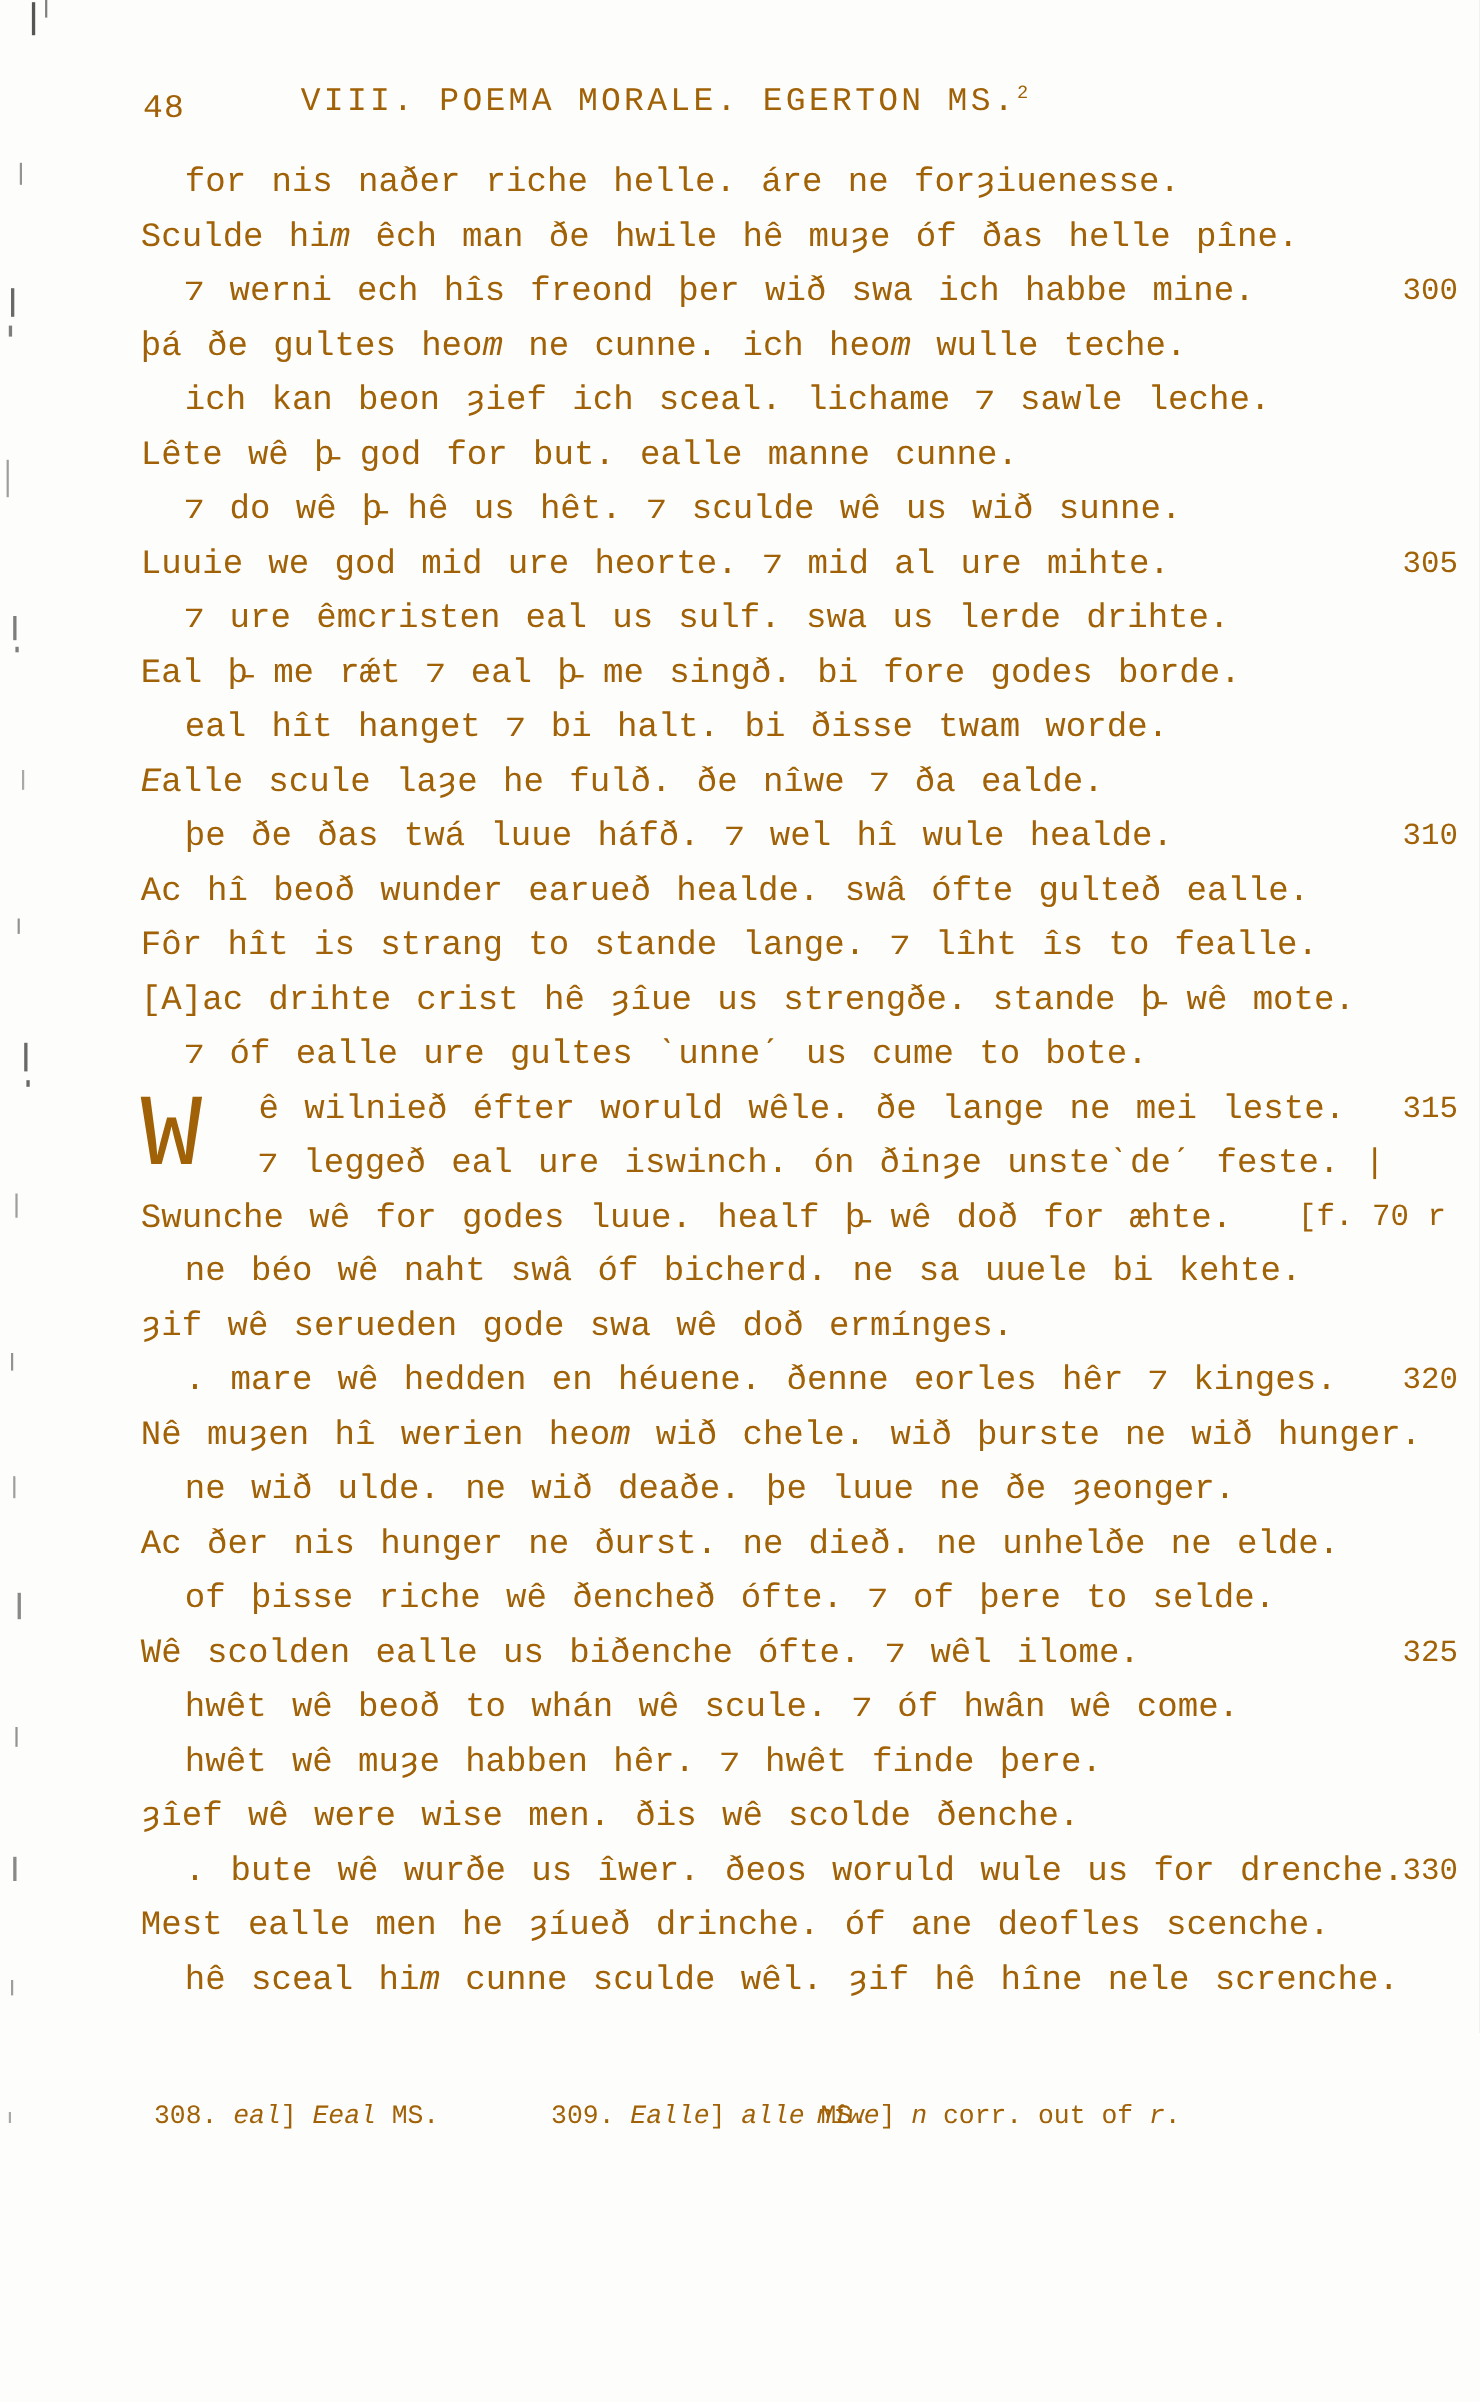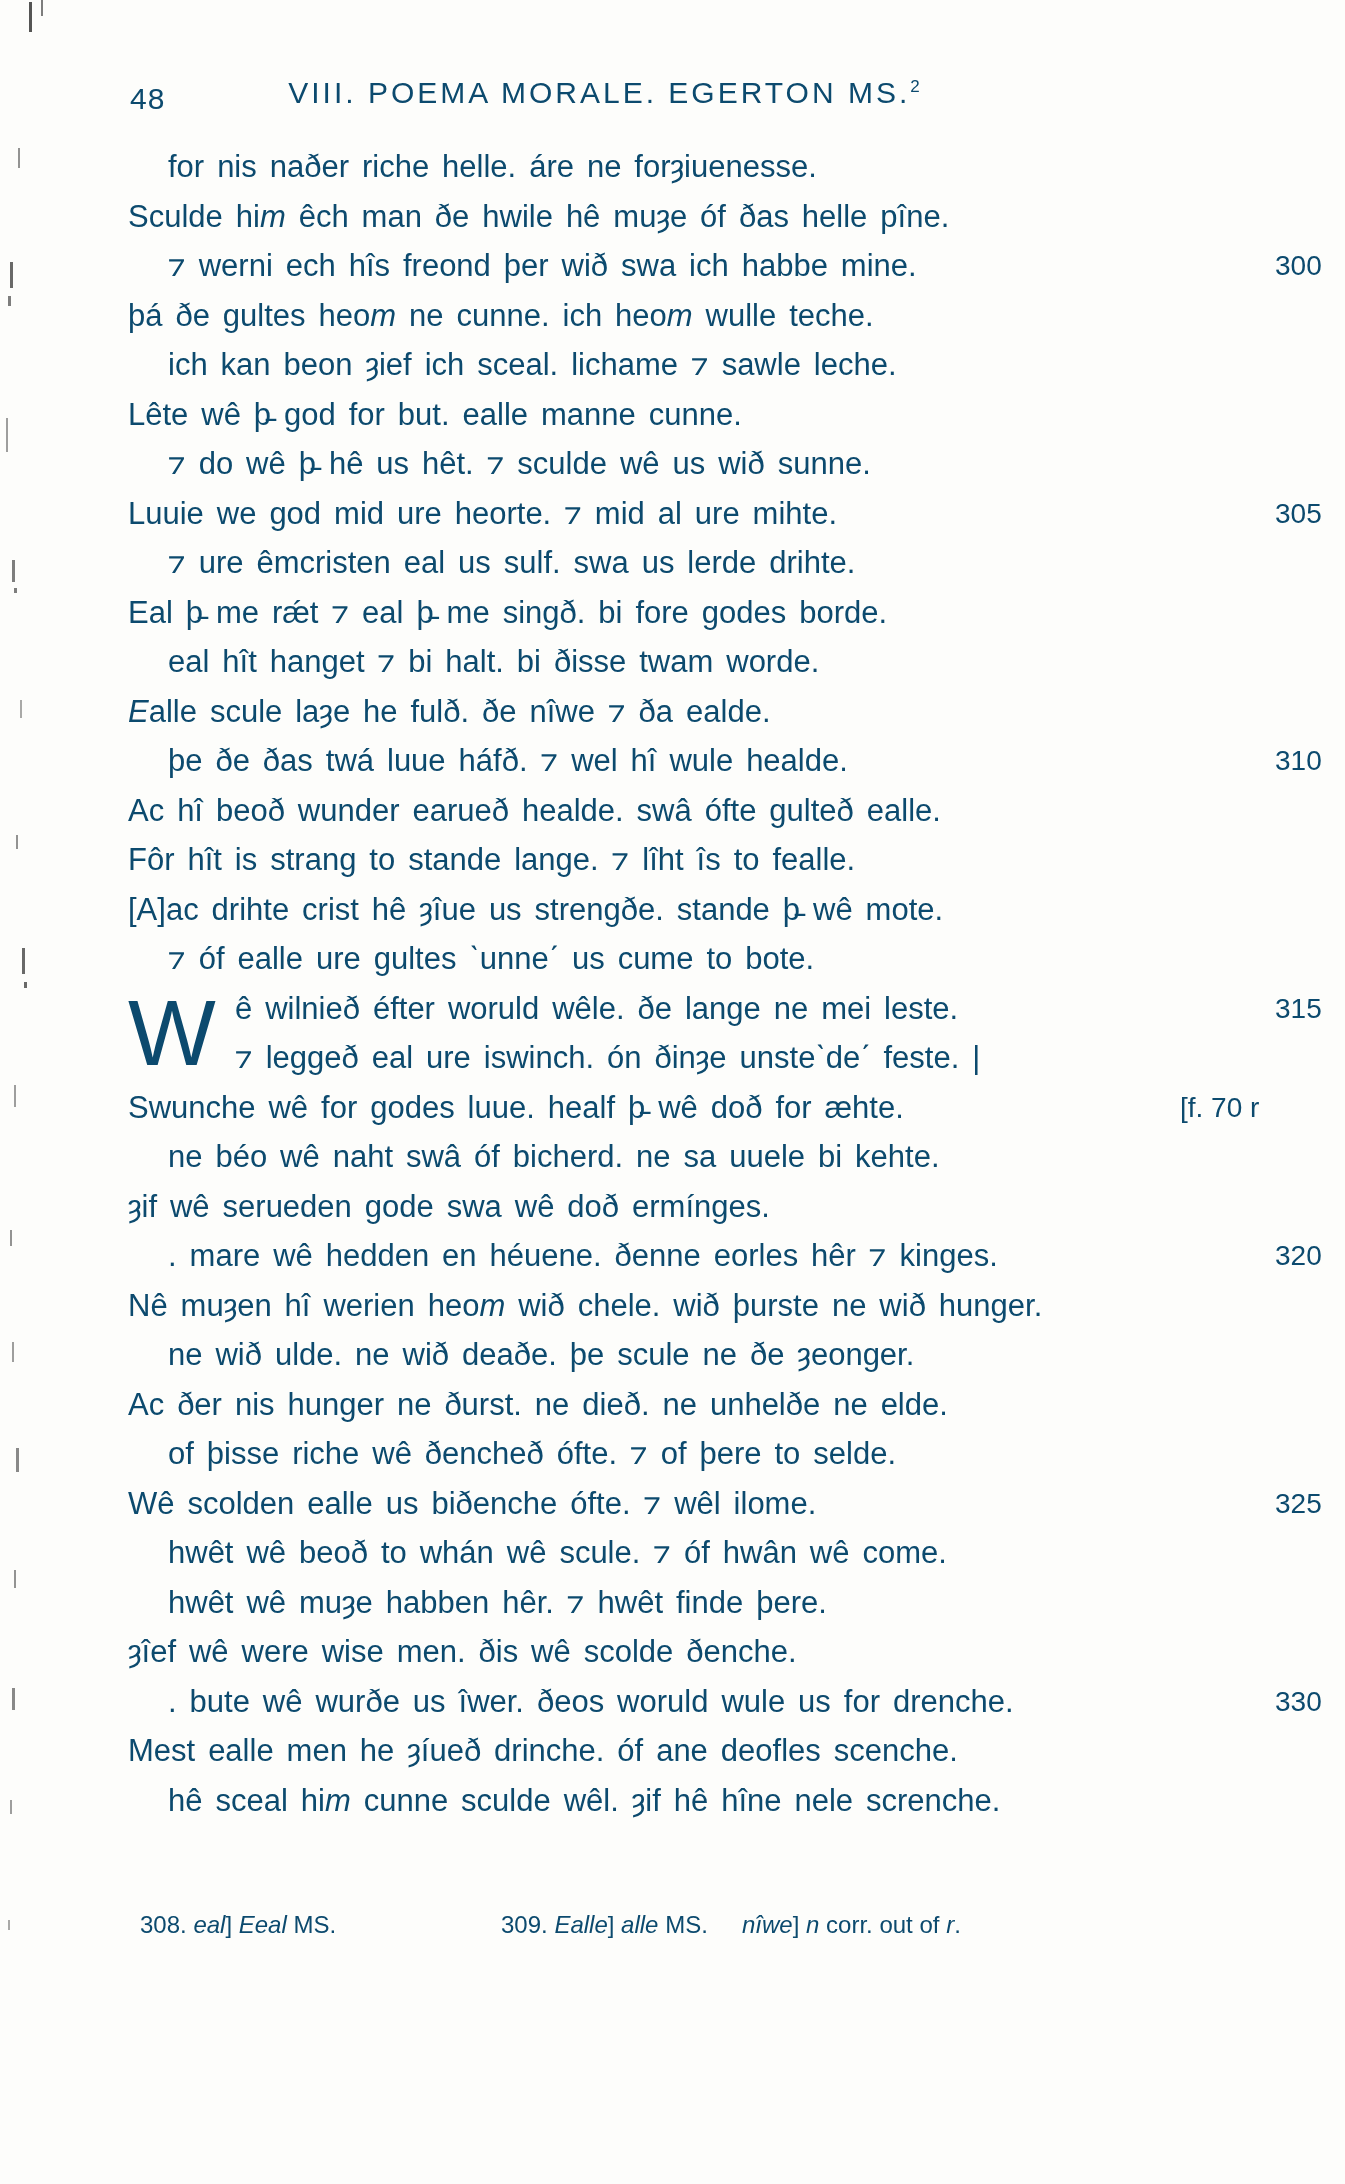--- a/index.html
+++ b/index.html
@@ -1,18 +1,18 @@
 <!DOCTYPE html>
 <html><head>
 <meta charset="utf-8">
 <style>
   html,body{margin:0;padding:0;background:#e8e8e4;}
   .page{
     position:relative;width:1345px;height:2184px;background:#fdfdfb;
-    font-family:Liberation Sans, sans-serif;color:#0c4a6e;overflow:hidden;
+    font-family:Liberation Mono, monospace;color:#a16207;overflow:hidden;
   }
   
   .header{position:absolute;top:76px;left:128px;width:952px;height:44px;}
   .pagenum{position:absolute;left:2px;top:6px;font-size:30px;letter-spacing:1px;}
   .title{text-align:center;font-size:30px;letter-spacing:3px;white-space:nowrap;}
   .title sup{font-size:17px;letter-spacing:0;}
   
   .poem{position:absolute;top:142px;left:128px;width:1215px;font-size:31px;}
   .line{position:relative;height:49.5px;line-height:49.5px;white-space:nowrap;word-spacing:0.14em;}
   .ind0{padding-left:0;}
@@ -86,21 +86,21 @@
       <div class="line ind0"><span><span>Fôr hît is strang to stande lange. ⁊ lîht îs to fealle.</span></span></div>
       <div class="line ind0"><span><span>[A]ac drihte crist hê ȝîue us strengðe. stande þ̵ wê mote.</span></span></div>
       <div class="line ind1"><span><span>⁊ óf ealle ure gultes ˋunneˊ us cume to bote.</span></span></div>
       <div class="line ind2"><span class="dropcap">W</span><span><span>ê wilnieð éfter woruld wêle. ðe lange ne mei leste.</span></span><span class="num">315</span></div>
       <div class="line ind2"><span><span>⁊ leggeð eal ure iswinch. ón ðinȝe unsteˋdeˊ feste. |</span></span></div>
       <div class="line ind0"><span><span>Swunche wê for godes luue. healf þ̵ wê doð for æhte.</span></span><span class="marg">[f. 70 r</span></div>
       <div class="line ind1"><span><span>ne béo wê naht swâ óf bicherd. ne sa uuele bi kehte.</span></span></div>
       <div class="line ind0"><span><span>ȝif wê serueden gode swa wê doð ermínges.</span></span></div>
       <div class="line ind1"><span><span>. mare wê hedden en héuene. ðenne eorles hêr ⁊ kinges.</span></span><span class="num">320</span></div>
       <div class="line ind0"><span><span>Nê muȝen hî werien heo</span><span class="it">m</span><span> wið chele. wið þurste ne wið hunger.</span></span></div>
-      <div class="line ind1"><span><span>ne wið ulde. ne wið deaðe. þe scule ne ðe ȝeonger.</span></span></div>
+      <div class="line ind1"><span><span>ne wið ulde. ne wið deaðe. þe luue ne ðe ȝeonger.</span></span></div>
       <div class="line ind0"><span><span>Ac ðer nis hunger ne ðurst. ne dieð. ne unhelðe ne elde.</span></span></div>
       <div class="line ind1"><span><span>of þisse riche wê ðencheð ófte. ⁊ of þere to selde.</span></span></div>
       <div class="line ind0"><span><span>Wê scolden ealle us biðenche ófte. ⁊ wêl ilome.</span></span><span class="num">325</span></div>
       <div class="line ind1"><span><span>hwêt wê beoð to whán wê scule. ⁊ óf hwân wê come.</span></span></div>
       <div class="line ind1"><span><span>hwêt wê muȝe habben hêr. ⁊ hwêt finde þere.</span></span></div>
       <div class="line ind0"><span><span>ȝîef wê were wise men. ðis wê scolde ðenche.</span></span></div>
       <div class="line ind1"><span><span>. bute wê wurðe us îwer. ðeos woruld wule us for drenche.</span></span><span class="num">330</span></div>
       <div class="line ind0"><span><span>Mest ealle men he ȝíueð drinche. óf ane deofles scenche.</span></span></div>
       <div class="line ind1"><span><span>hê sceal hi</span><span class="it">m</span><span> cunne sculde wêl. ȝif hê hîne nele screnche.</span></span></div>
     </main>

